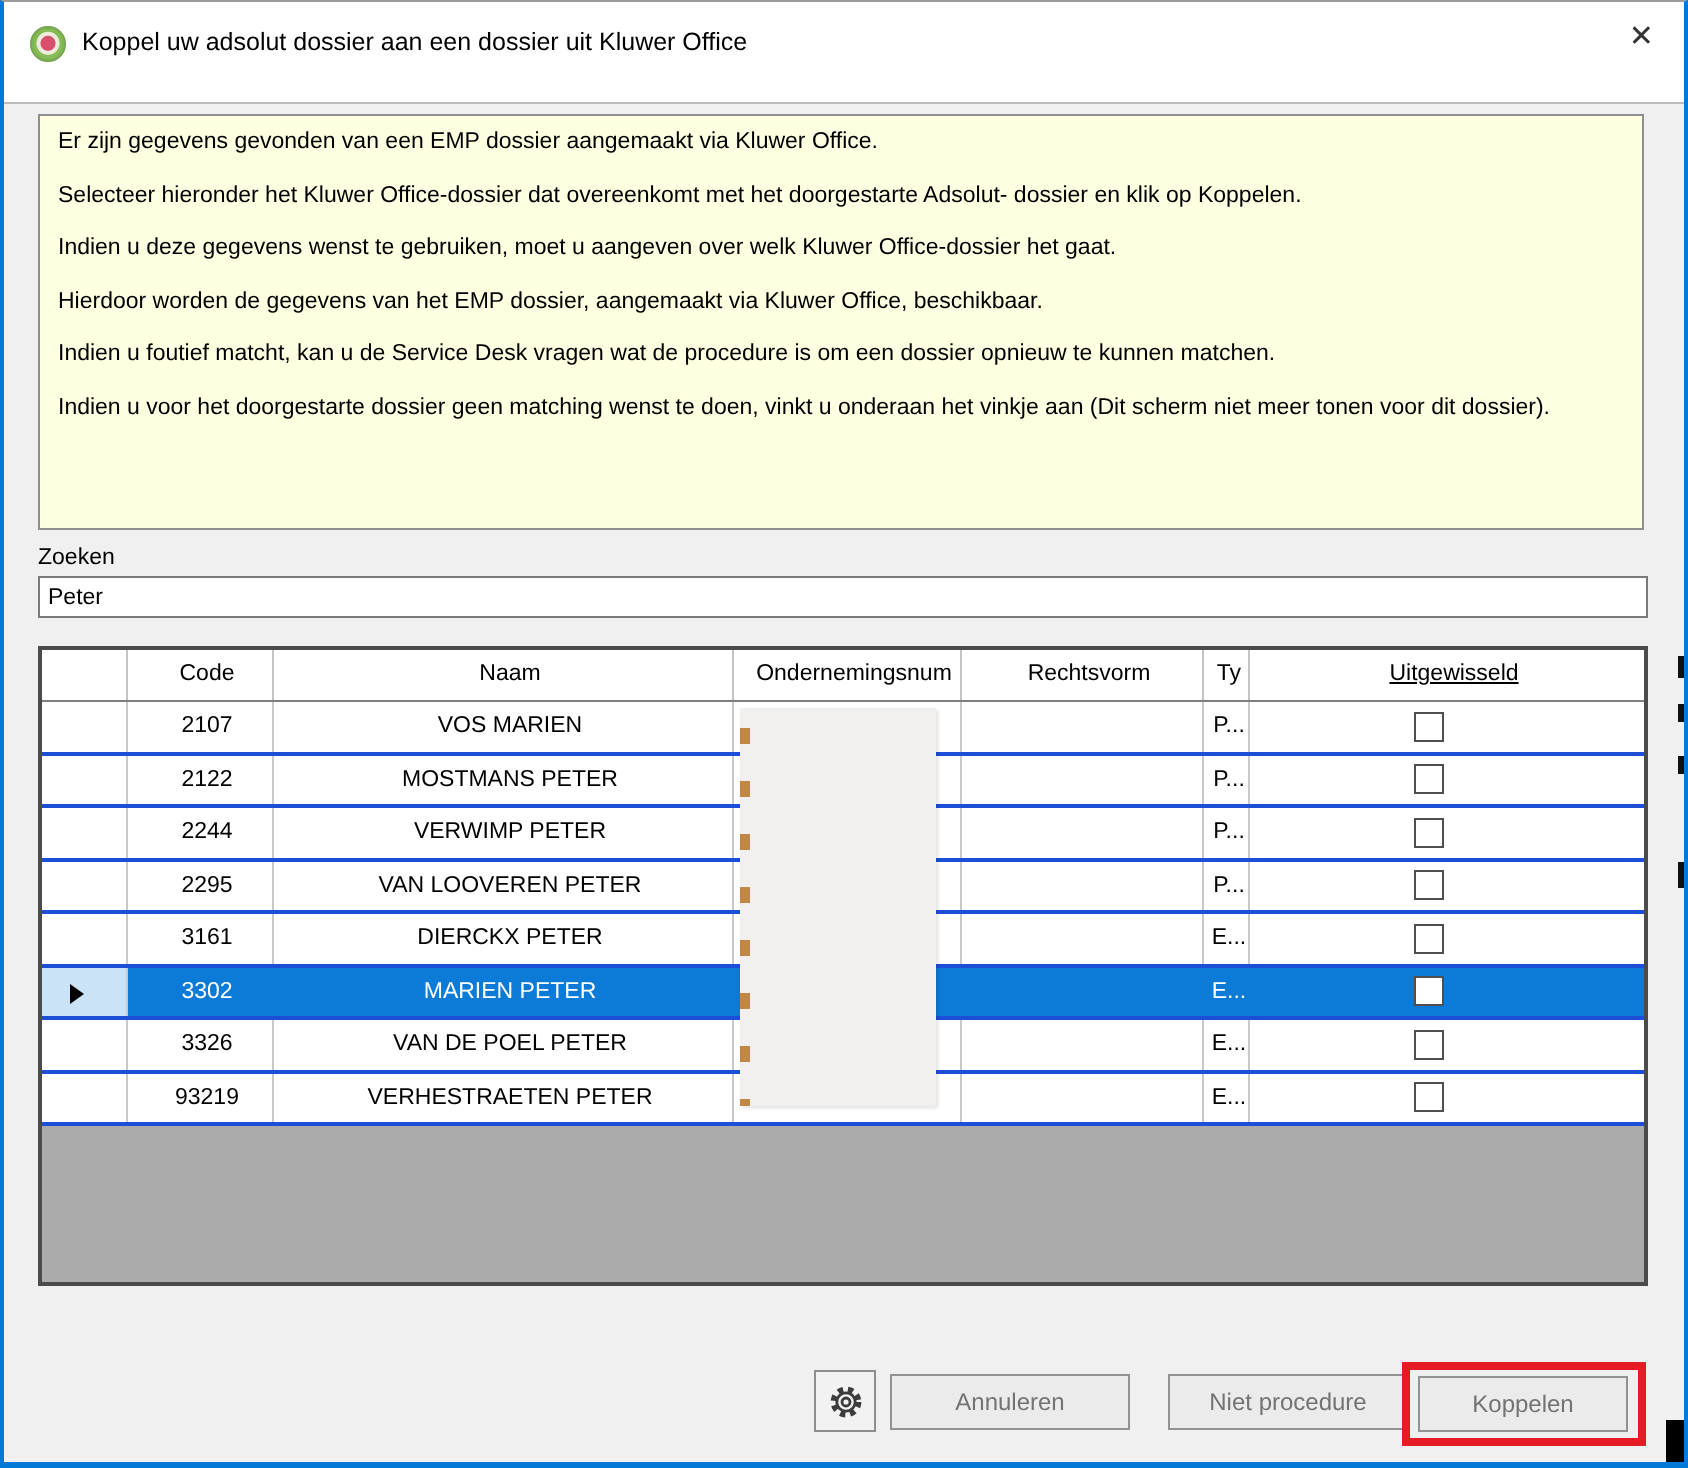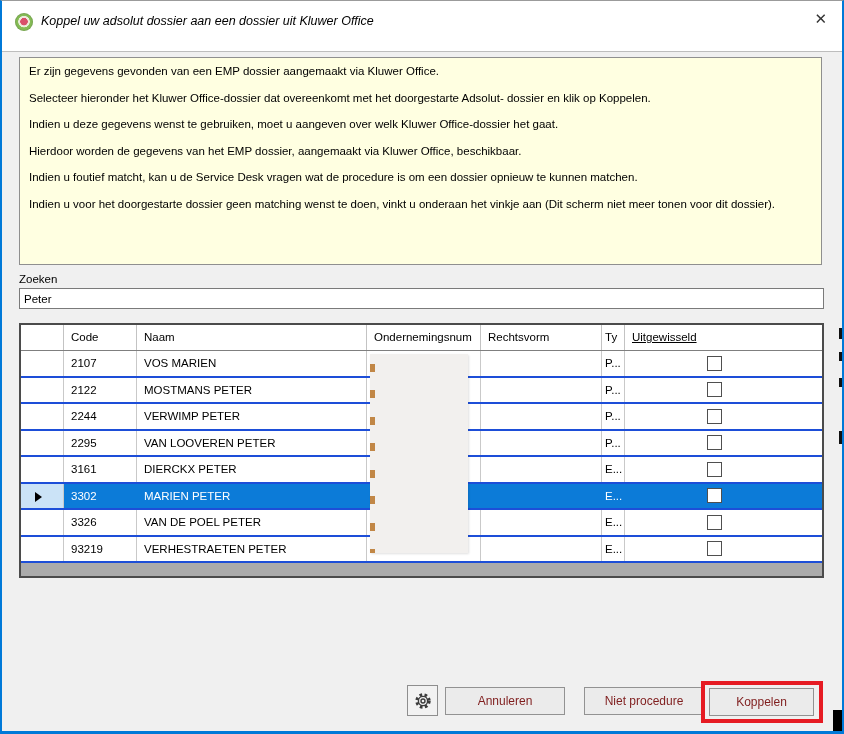--- a/index.html
+++ b/index.html
@@ -12,38 +12,38 @@
     border-left:2px solid #0079d8;border-right:2px solid #0079d8;
     border-bottom:3px solid #0079d8;border-top:1px solid #9b9b9b;
   }
   
   .titlebar{position:absolute;left:0;top:0;right:0;height:50px;background:#fff;border-bottom:1px solid #bdbdbd;}
   .app-icon{
     position:absolute;left:13px;top:12px;width:18px;height:18px;border-radius:50%;
     background:radial-gradient(circle at 50% 48%, #d94f6b 0 3.5px, #ecebdc 4px 5.5px, #86bd57 6px 100%);
     box-shadow:inset 0 0 2px rgba(0,0,0,.35);
   }
-  .title-text{position:absolute;left:39px;top:13px;font-size:12.5px;color:#000;white-space:nowrap;font-style:italic;}
+  .title-text{position:absolute;left:39px;top:13px;font-size:12.5px;color:#000;white-space:nowrap;}
   .close-btn{position:absolute;right:15px;top:10px;font-size:15px;color:#333;line-height:15px;cursor:pointer;}
   
   .infobox{
     position:absolute;left:17px;top:56px;width:803px;height:208px;box-sizing:border-box;
     background:#ffffe1;border:1px solid #8f8f8f;padding:7px 9px;font-size:11.5px;color:#000;overflow:hidden;
   }
   .infobox p{margin:0 0 13.5px 0;line-height:13px;}
   
   .search-label{position:absolute;left:17px;top:272px;font-size:11.5px;color:#000;}
   .search-input{
     position:absolute;left:17px;top:287px;width:805px;height:21px;box-sizing:border-box;
     border:1px solid #7a7a7a;background:#fff;font:11.5px "Liberation Sans",sans-serif;padding:0 4px;color:#000;
   }
   
   .grid{
-    position:absolute;left:17px;top:322px;width:805px;height:255px;box-sizing:border-box;
-    border:2px solid #4b4b4b;background:#ababab;overflow:hidden;
+    position:absolute;left:17px;top:322px;width:805px;height:320px;box-sizing:border-box;
+    border:2px solid #4b4b4b;background:#ababab;overflow:hidden;text-align:center;
   }
   .thead{display:flex;height:26px;background:#fff;border-bottom:1px solid #7f7f7f;box-sizing:border-box;}
   .th{box-sizing:border-box;border-right:1px solid #c3c3c3;font-size:11.5px;color:#000;
       padding:6px 0 0 7px;overflow:hidden;white-space:nowrap;}
   .tr{display:flex;height:26.5px;background:#fff;border-bottom:2px solid #1d4ed8;box-sizing:border-box;}
   .td{box-sizing:border-box;border-right:1px solid #c9c9c9;font-size:11.5px;color:#000;
       padding:6px 0 0 7px;overflow:hidden;white-space:nowrap;}
   .w-gutter{width:43px;padding:0;}
   .w-code{width:73px;}
   .w-naam{width:230px;}
@@ -62,21 +62,21 @@
       box-shadow:1px 1px 2px rgba(0,0,0,.12);}
   .fragments{position:absolute;left:349px;top:31px;width:5px;height:197px;opacity:.9;
       background:repeating-linear-gradient(180deg,transparent 0 8px,#bc7b33 8px 16px,transparent 16px 26.5px);}
   
   .gear-btn{
     position:absolute;left:405px;top:684px;width:31px;height:31px;box-sizing:border-box;
     background:#f2f2f2;border:1px solid #8e8e8e;display:flex;align-items:center;justify-content:center;cursor:pointer;
   }
   .btn{
     position:absolute;height:28px;box-sizing:border-box;background:#ebebeb;border:1px solid #929292;
-    font-size:12px;color:#7f1d1d;text-align:center;line-height:26px;cursor:pointer;
+    font-size:12px;color:#737373;text-align:center;line-height:26px;cursor:pointer;
   }
   .btn-annuleren{left:443px;top:686px;width:120px;}
   .btn-niet{left:582px;top:686px;width:120px;}
   .btn-koppelen{left:707px;top:687px;width:105px;}
   .red-annotation{position:absolute;left:699px;top:680px;width:122px;height:42px;
       border:4px solid #e61b23;box-sizing:border-box;pointer-events:none;}
   
   .artifact-br{position:absolute;right:0;bottom:0;width:9px;height:21px;background:#000;}
   .edge-dash{position:absolute;right:0;width:3px;background:#111;}
   .d1{top:327px;height:11px;} .d2{top:351px;height:9px;} .d3{top:377px;height:9px;} .d4{top:430px;height:13px;}

